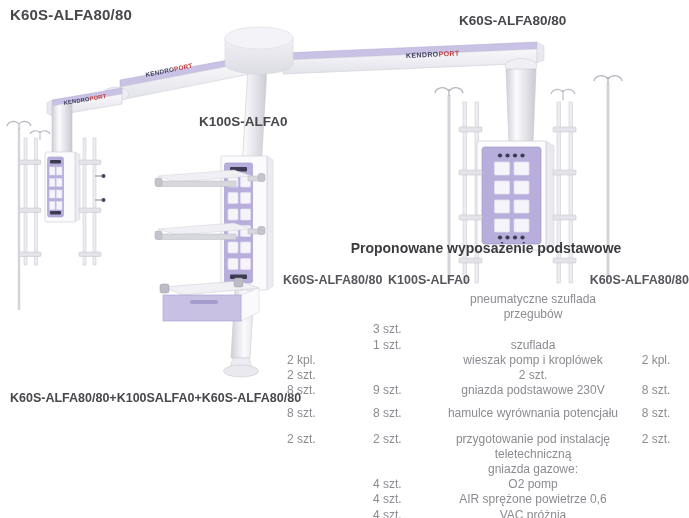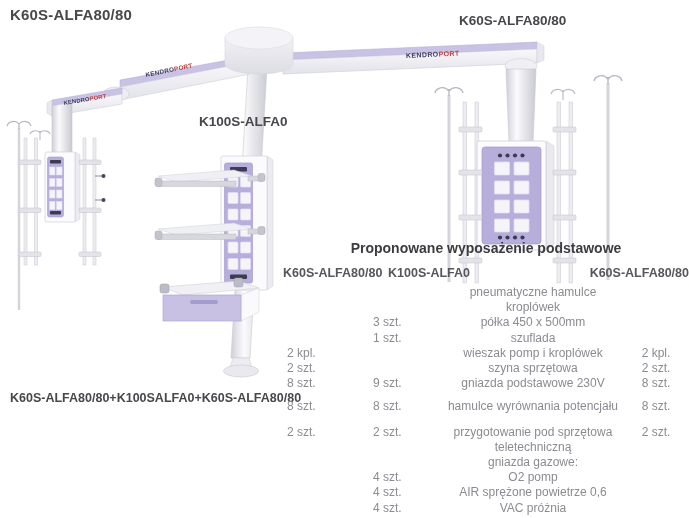--- a/index.html
+++ b/index.html
@@ -9,21 +9,21 @@
   }
   .model-label { position:absolute; font-weight:bold; color:#47474c; white-space:nowrap; }
   #lbl-top-left  { left:10px;  top:6px;   font-size:15px;  letter-spacing:.2px; }
   #lbl-top-right { left:459px; top:13px;  font-size:13.5px; }
   #lbl-center    { left:199px; top:114px; font-size:13.5px; }
   #lbl-bottom    { left:10px;  top:391px; font-size:12.5px; }
 
   svg.diagram { position:absolute; left:0; top:0; }
 
   .equip-table { position:absolute; left:283px; top:240px; width:406px; color:#8b8b91; }
-  .t-title { text-align:center; font-weight:bold; font-size:14px; color:#3c3c40; margin:0 0 10px 0; white-space:nowrap; }
+  .t-title { text-align:center; font-weight:bold; font-size:14px; color:#3c3c40; margin:0 0 17px 0; white-space:nowrap; }
   .t-head  { position:relative; height:16px; font-weight:bold; font-size:12.5px; color:#56565c; margin-bottom:3px; }
   .t-head .h-left  { position:absolute; left:0;    top:0; white-space:nowrap; }
   .t-head .h-mid   { position:absolute; left:105px; top:0; white-space:nowrap; }
   .t-head .h-right { position:absolute; right:0;   top:0; white-space:nowrap; }
   .trow  { display:grid; grid-template-columns:90px 70px 180px 66px; font-size:12px; line-height:15.2px; }
   .tcell { min-height:15px; }
   .tcell.left   { text-align:left; padding-left:4px; }
   .tcell.middle { text-align:left; }
   .tcell.desc   { text-align:center; }
   .tcell.right  { text-align:center; }
@@ -270,63 +270,61 @@
     <div class="t-title">Proponowane wyposażenie podstawowe</div>
     <div class="t-head">
       <span class="h-left">K60S-ALFA80/80</span>
       <span class="h-mid">K100S-ALFA0</span>
       <span class="h-right">K60S-ALFA80/80</span>
     </div>
     <div>
         <div class="trow">
           <div class="tcell left"></div>
           <div class="tcell middle"></div>
-          <div class="tcell desc">pneumatyczne hamulce kroplówek</div>
+          <div class="tcell desc">pneumatyczne szuflada przegubów</div>
           <div class="tcell right"></div>
         </div>
         <div class="trow">
           <div class="tcell left"></div>
           <div class="tcell middle">3 szt.</div>
-          <div class="tcell desc">półka 450 x 500mm</div>
           <div class="tcell right"></div>
         </div>
         <div class="trow">
           <div class="tcell left"></div>
           <div class="tcell middle">1 szt.</div>
           <div class="tcell desc">szuflada</div>
           <div class="tcell right"></div>
         </div>
         <div class="trow">
           <div class="tcell left">2 kpl.</div>
           <div class="tcell middle"></div>
           <div class="tcell desc">wieszak pomp i kroplówek</div>
           <div class="tcell right">2 kpl.</div>
         </div>
         <div class="trow">
           <div class="tcell left">2 szt.</div>
           <div class="tcell middle"></div>
-          <div class="tcell desc">szyna sprzętowa</div>
           <div class="tcell right">2 szt.</div>
         </div>
         <div class="trow">
           <div class="tcell left">8 szt.</div>
           <div class="tcell middle">9 szt.</div>
           <div class="tcell desc">gniazda podstawowe 230V</div>
           <div class="tcell right">8 szt.</div>
         </div>
         <div class="trow" style="margin-top: 8px;">
           <div class="tcell left">8 szt.</div>
           <div class="tcell middle">8 szt.</div>
           <div class="tcell desc">hamulce wyrównania potencjału</div>
           <div class="tcell right">8 szt.</div>
         </div>
         <div class="trow" style="margin-top: 10px;">
           <div class="tcell left">2 szt.</div>
           <div class="tcell middle">2 szt.</div>
-          <div class="tcell desc">przygotowanie pod sprzętowa teletechniczną</div>
+          <div class="tcell desc">przygotowanie pod instalację teletechniczną</div>
           <div class="tcell right">2 szt.</div>
         </div>
         <div class="trow">
           <div class="tcell left"></div>
           <div class="tcell middle"></div>
           <div class="tcell desc">gniazda gazowe:</div>
           <div class="tcell right"></div>
         </div>
         <div class="trow">
           <div class="tcell left"></div>

